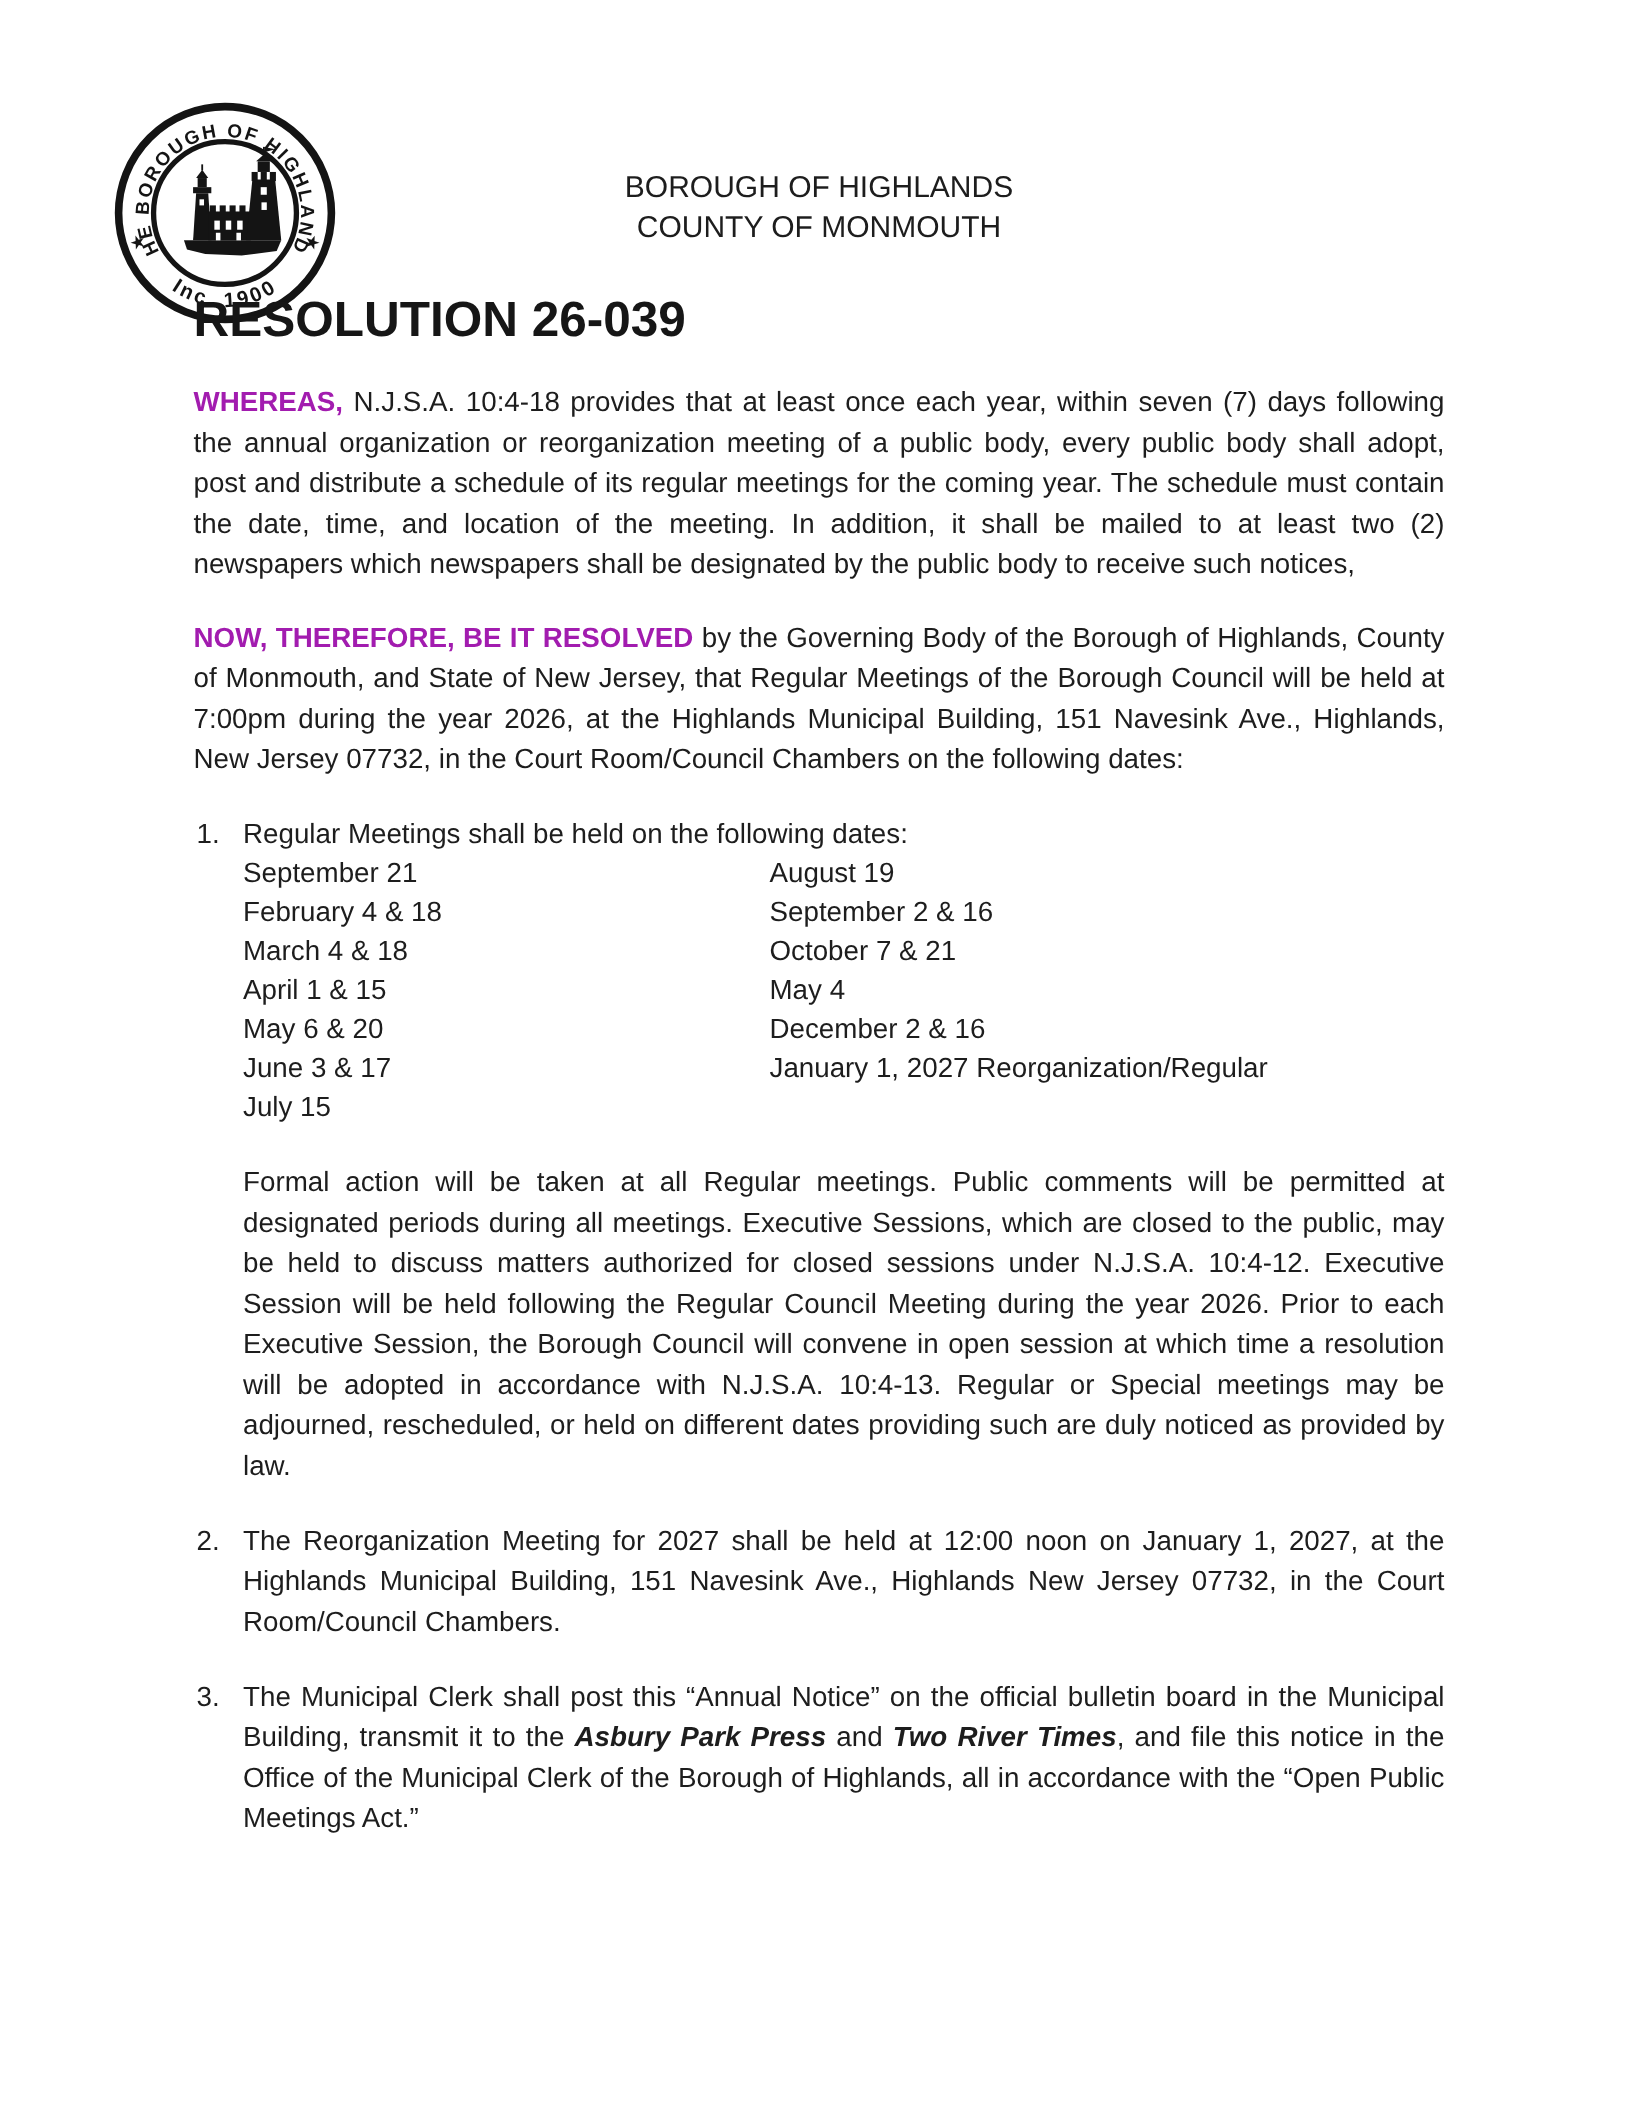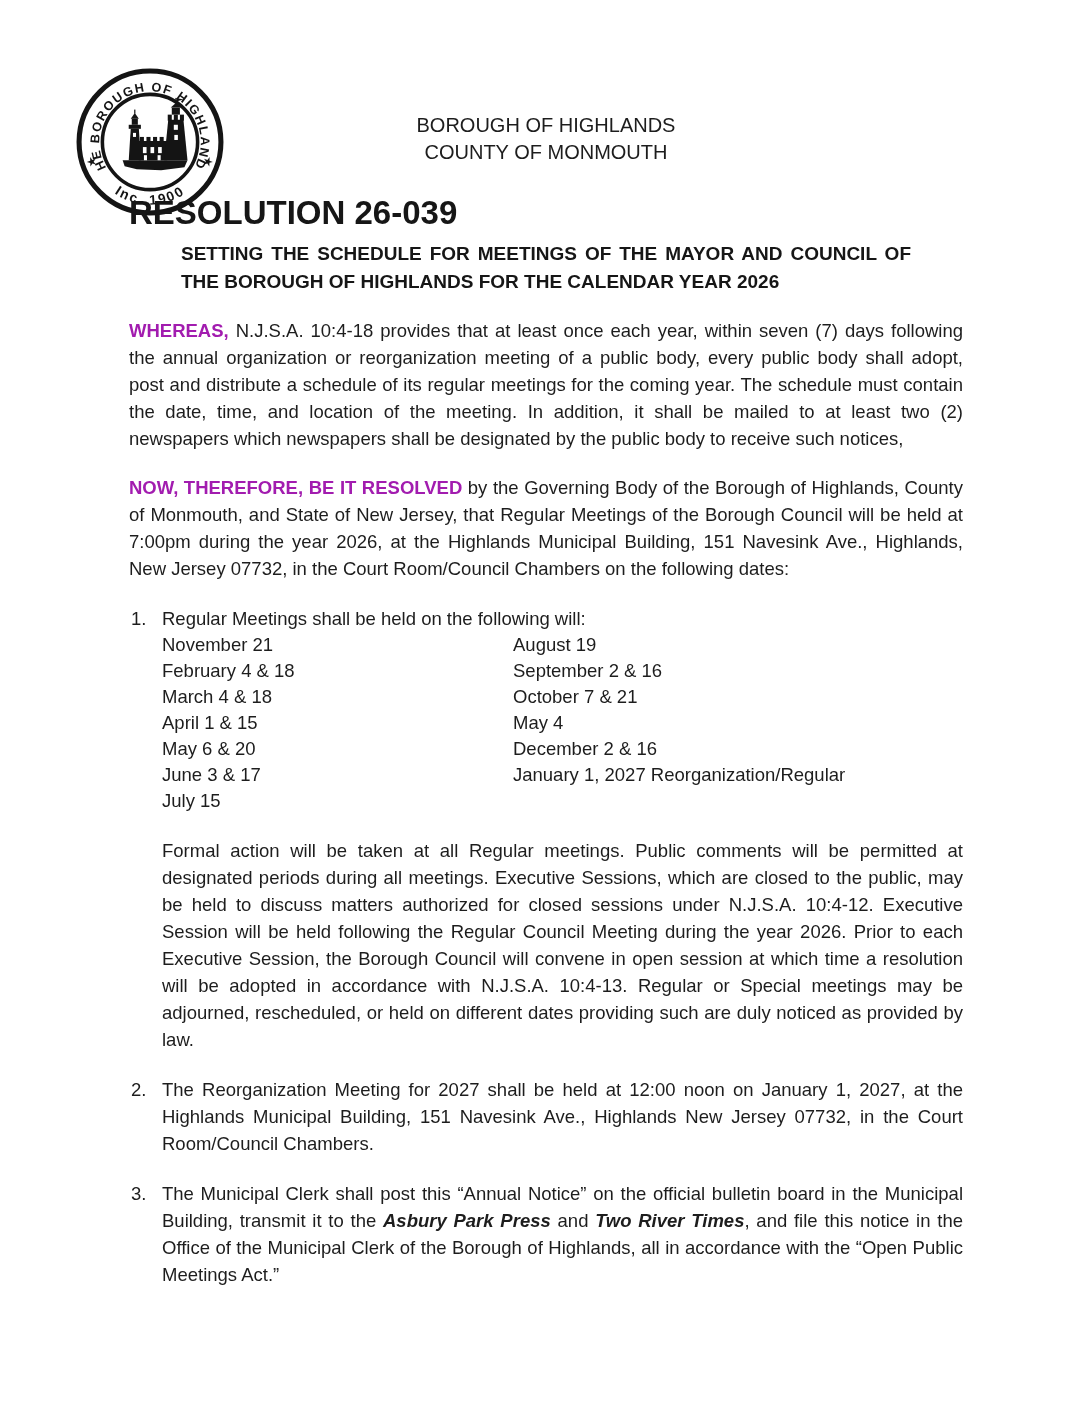--- a/index.html
+++ b/index.html
@@ -102,33 +102,32 @@
 
   <div class="content">
 
     <div class="doc-header">
       <div>BOROUGH OF HIGHLANDS</div>
       <div>COUNTY OF MONMOUTH</div>
     </div>
 
     <div class="title">RESOLUTION 26-039</div>
 
-    <div class="subtitle">SETTING THE SCHEDULE FOR MEETINGS OF THE MAYOR AND COUNCIL OF THE BOROUGH OF HIGHLANDS FOR THE CALENDAR YEAR 2026</div>
 
     <p class="para"><b>WHEREAS,</b><span> N.J.S.A. 10:4-18 provides that at least once each year, within seven (7) days following the annual organization or reorganization meeting of a public body, every public body shall adopt, post and distribute a schedule of its regular meetings for the coming year. The schedule must contain the date, time, and location of the meeting. In addition, it shall be mailed to at least two (2) newspapers which newspapers shall be designated by the public body to receive such notices,</span></p>
 
     <p class="para"><b>NOW, THEREFORE, BE IT RESOLVED</b><span> by the Governing Body of the Borough of Highlands, County of Monmouth, and State of New Jersey, that Regular Meetings of the Borough Council will be held at 7:00pm during the year 2026, at the Highlands Municipal Building, 151 Navesink Ave., Highlands, New Jersey 07732, in the Court Room/Council Chambers on the following dates:</span></p>
 
     <div class="item">
       <div class="num">1.</div>
       <div class="itembody">
-        <div class="intro">Regular Meetings shall be held on the following will:</div>
+        <div class="intro">Regular Meetings shall be held on the following dates:</div>
         <div class="dates">
           <div class="drow">
-              <span class="dleft">November 21</span>
+              <span class="dleft">September 21</span>
               <span class="dright">August 19</span>
             </div>
           <div class="drow">
               <span class="dleft">February 4 &amp; 18</span>
               <span class="dright">September 2 &amp; 16</span>
             </div>
           <div class="drow">
               <span class="dleft">March 4 &amp; 18</span>
               <span class="dright">October 7 &amp; 21</span>
             </div>

